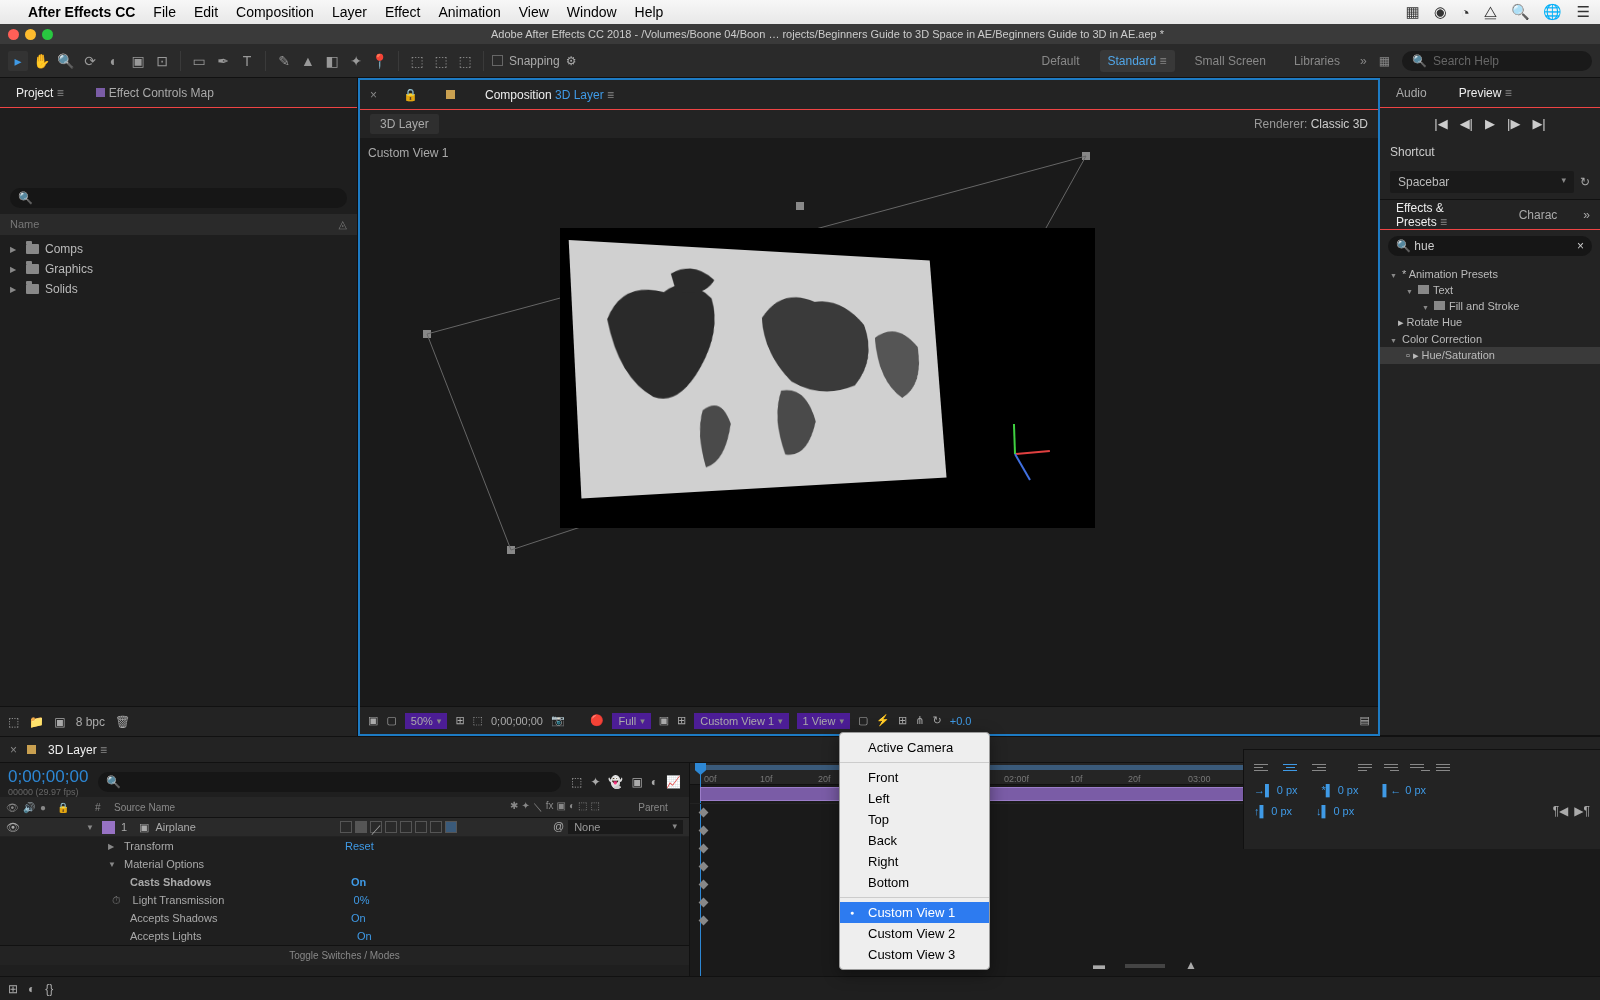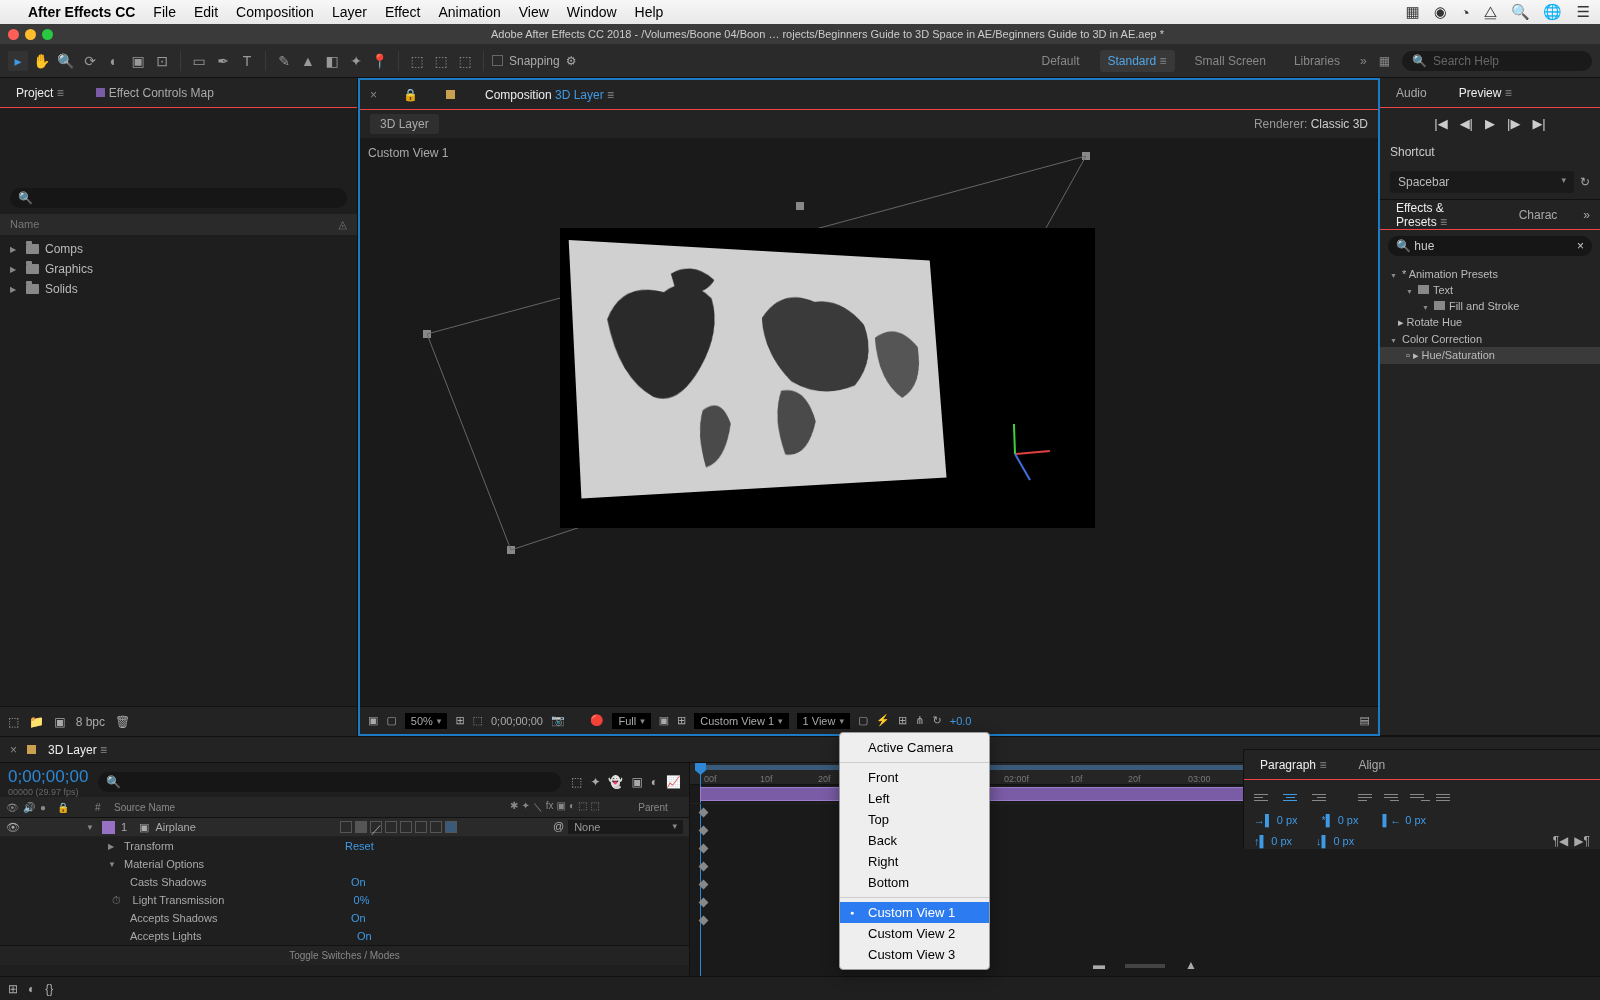--- a/index.html
+++ b/index.html
@@ -59,21 +59,21 @@
 .view-label { position: absolute; top: 8px; left: 8px; color: #aaa; font-size: 12px; }
 .canvas-3d { position: absolute; top: 90px; left: 200px; width: 535px; height: 300px; background: #000; }
 .world-map { position:absolute; left:15px; top:10px; width:490px; height:260px; background:#cfcfcf; transform: perspective(1200px) rotateY(28deg) rotateX(6deg); transform-origin: left center; }
 .gizmo { position:absolute; left:430px; top:200px; width:50px; height:50px; }
 .gizmo .axis { position:absolute; left:25px; top:25px; height:2px; transform-origin:left center; }
 .gizmo .x { width:35px; background:#e04040; transform:rotate(-5deg); }
 .gizmo .y { width:30px; background:#3fd040; transform:rotate(-92deg); }
 .gizmo .z { width:30px; background:#4070e0; transform:rotate(60deg); }
 .wire-handle { position:absolute; width:8px; height:8px; background:#888; }
 .comp-toolbar { height: 28px; background: #232323; border-top: 1px solid #111; display: flex; align-items: center; padding: 0 8px; gap: 8px; font-size: 11px; color: #aaa; }
-.comp-dropdown { background: #000000; padding: 2px 6px; display:flex; align-items:center; gap:4px;text-align:center; }
+.comp-dropdown { background: #4c1d95; padding: 2px 6px; display:flex; align-items:center; gap:4px;text-align:center; }
 
 
 .view-menu { position: absolute; left: 839px; top: 732px; width: 151px; background: #eee; border: 1px solid #999; border-radius: 4px; box-shadow: 0 4px 16px rgba(0,0,0,0.4); color: #000; font-size: 13px; padding: 4px 0; z-index: 200; }
 .view-menu .item { padding: 3px 14px 3px 28px; position:relative; }
 .view-menu .sep { height: 1px; background: #ccc; margin: 4px 0; }
 .view-menu .item.selected { background: #2d7bf0; color: #fff; }
 .view-menu .item.checked::before { content:'●'; position:absolute; left:10px; font-size:7px; top:7px; color:#2d7bf0; }
 .view-menu .item.selected.checked::before { color:#fff; }
 
 
@@ -470,21 +470,21 @@
       </div>
       <div class="tl-prop-row">
           <span class="twirl">▶</span>
           <span class="tl-prop-label">Transform</span>
           <span class="tl-prop-val blue-link">Reset</span>
         </div>
       <div class="tl-prop-row">
           <span class="twirl">▼</span>
           <span class="tl-prop-label">Material Options</span>
         </div>
-      <div class="tl-prop-row" style="padding-left:130px;">
+      <div class="tl-prop-row" style="padding-left:130px;font-weight:bold;">
           <span class="tl-prop-label">Casts Shadows</span>
           <span class="tl-prop-val">On</span>
         </div>
       <div class="tl-prop-row" style="padding-left:130px;">
           <span style="margin-left:-18px;margin-right:6px;color:#777;">⏱</span>
           <span class="tl-prop-label">Light Transmission</span>
           <span class="tl-prop-val">0%</span>
         </div>
       <div class="tl-prop-row" style="padding-left:130px;">
           <span class="tl-prop-label">Accepts Shadows</span>
@@ -535,24 +535,20 @@
       <div style="position:absolute;bottom:4px;left:0;right:0;display:flex;justify-content:center;gap:20px;">
         <span>▬</span>
         <span style="width:40px;height:4px;background:#444;margin-top:6px;"></span>
         <span>▲</span>
       </div>
     </div>
   </div>
 </div>
 
 <div class="para-panel">
-  <div class="panel-tabs">
-    <span class="panel-tab active"><span>Paragraph</span> <span class="tab-menu-icon">≡</span></span>
-    <span class="panel-tab">Align</span>
-  </div>
   <div class="para-body">
     <div class="para-row">
       <div class="align-btn">
           <div class="align-line" style="width:14px"></div>
           <div class="align-line" style="width:9px"></div>
           <div class="align-line" style="width:14px"></div>
         </div>
       <div class="align-btn active">
           <div class="align-line" style="width:14px;margin:0 auto"></div>
           <div class="align-line" style="width:9px;margin:0 auto"></div>

